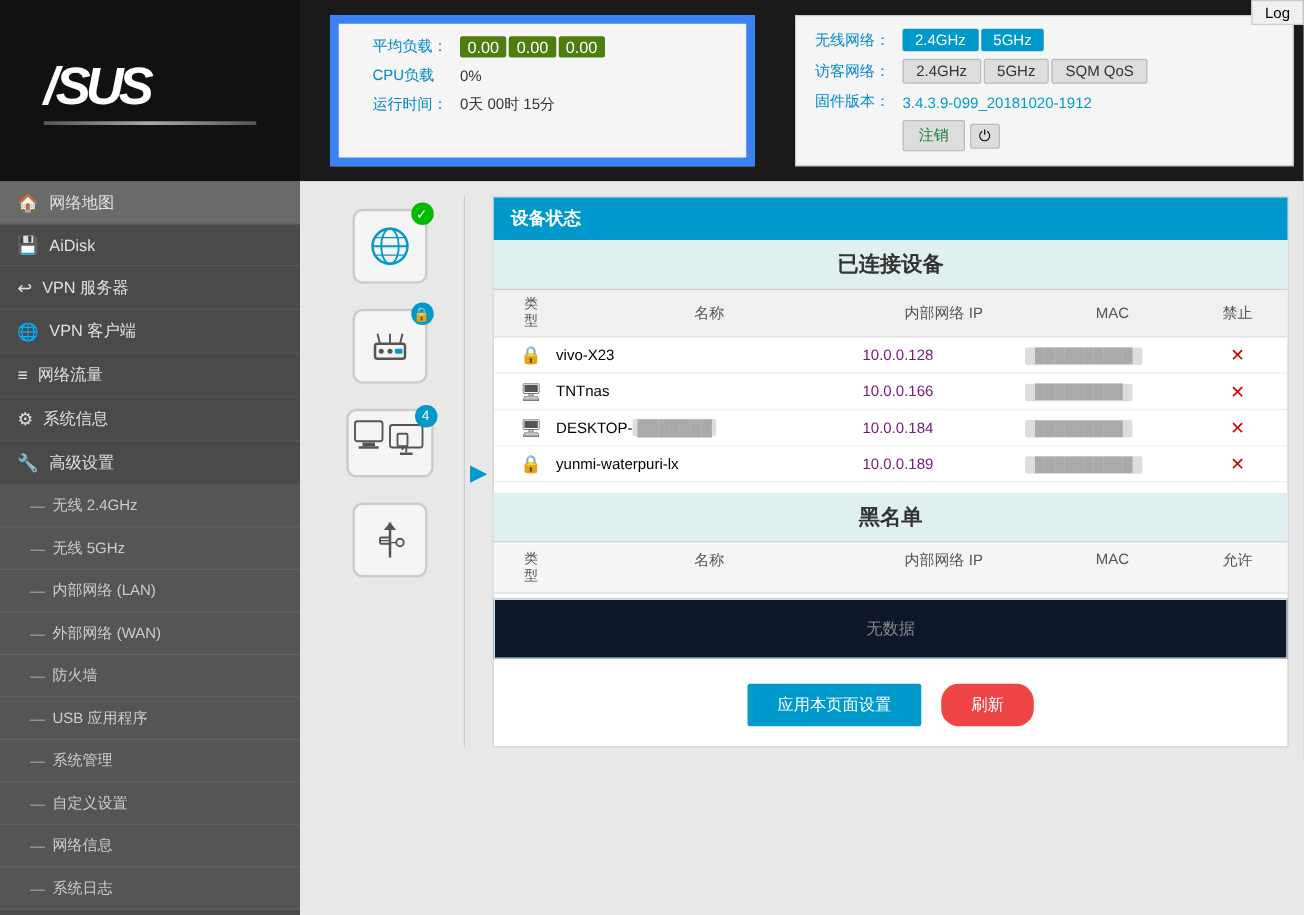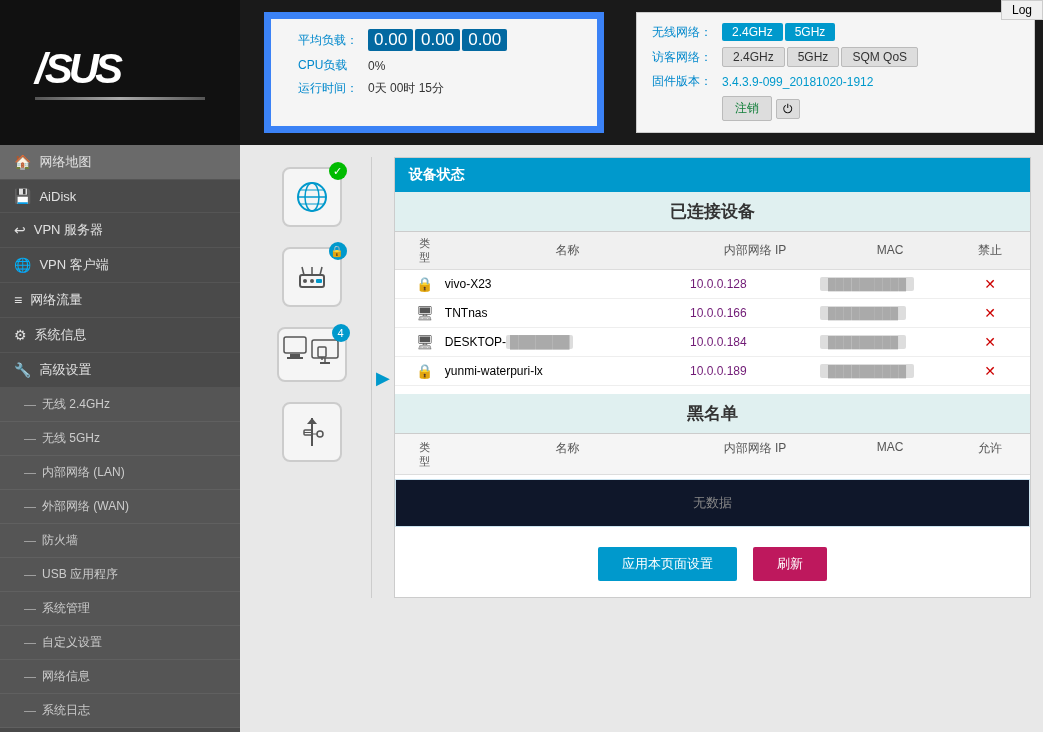--- a/index.html
+++ b/index.html
@@ -7,21 +7,21 @@
 
     
     .top-bar { background: #1a1a1a; display: flex; align-items: stretch; height: 145px; }
     .logo-area { background: #111; width: 240px; display: flex; align-items: center; justify-content: center; }
     .logo-text { color: #fff; font-size: 42px; font-weight: 900; font-style: italic; letter-spacing: -2px; font-family: Arial Black, sans-serif; }
     .logo-underline { width: 170px; height: 3px; background: linear-gradient(90deg, #555, #aaa, #555); margin-top: 4px; }
     .stats-panel { background: #f5f5f5; border: 7px solid #3b82f6; margin: 12px 24px; padding: 10px 27px; flex: 1; max-width: 340px; }
     .stats-row { display: flex; align-items: center; margin-bottom: 6px; }
     .stats-label { color: #0088cc; width: 70px; font-size: 12px; white-space: nowrap; }
     .stats-value { color: #333; font-size: 12px; }
-    .load-badge { background: #0369a1; color: #fff; padding: 1px 6px; font-size: 17px; margin-right: 2px; border-radius: 2px; }
+    .load-badge { background: #4d7c0f; color: #fff; padding: 1px 6px; font-size: 13px; margin-right: 2px; border-radius: 2px; }
     .wireless-panel { background: #f5f5f5; border: 1px solid #ccc; margin: 12px 8px; padding: 10px 15px; flex: 1; }
     .wireless-row { display: flex; align-items: center; margin-bottom: 6px; }
     .wireless-label { color: #0088cc; width: 70px; font-size: 12px; white-space: nowrap; }
     .btn-blue { background: #0099cc; color: #fff; border: none; padding: 2px 10px; font-size: 12px; border-radius: 2px; cursor: pointer; margin-right: 2px; }
     .btn-gray { background: #ddd; color: #333; border: 1px solid #bbb; padding: 2px 10px; font-size: 12px; border-radius: 2px; cursor: pointer; margin-right: 2px; }
     .btn-cancel { background: #ddd; color: #15803d; border: 1px solid #bbb; padding: 3px 12px; font-size: 12px; border-radius: 2px; cursor: pointer; }
     .firmware-value { color: #0099cc; font-size: 12px; }
     .power-btn { background: #ddd; border: 1px solid #bbb; padding: 2px 6px; cursor: pointer; font-size: 12px; margin-left: 4px; border-radius: 2px; }
     .log-btn { position: absolute; top: 0; right: 0; background: #f0f0f0; border: 1px solid #ccc; padding: 2px 10px; font-size: 12px; cursor: pointer; }
 
@@ -52,21 +52,21 @@
     .arrow-right { font-size: 18px; color: #0099cc; }
     .section-title { background: #e0f0f0; text-align: center; padding: 8px; font-size: 17px; color: #333; font-weight: bold; border-bottom: 1px solid #ccc; }
     .table-row-item { display: grid; grid-template-columns: 40px 1fr 130px 140px 60px; padding: 6px 10px; border-bottom: 1px solid #eee; align-items: center; font-size: 12px; }
     .ip-link { color: #701a75; cursor: pointer; }
     .mac-blur { color: #aaa; background: #ddd; padding: 1px 8px; border-radius: 2px; font-size: 11px; }
     .x-btn { color: #cc0000; cursor: pointer; font-size: 14px; }
     .blacklist-section { margin-top: 8px; }
     .no-data { background: #0f172a; text-align: center; padding: 14px; color: #888; font-size: 13px; border: 1px solid #cce4f0; margin: 4px 0; }
     .bottom-buttons { display: flex; justify-content: center; gap: 16px; padding: 16px; }
     .btn-apply { background: #0099cc; color: #fff; border: none; padding: 8px 24px; font-size: 13px; border-radius: 2px; cursor: pointer; }
-    .btn-refresh { background: #be185d; color: #fff; border: none; padding: 8px 24px; font-size: 13px; border-radius: 2px; cursor: pointer; }
+    .btn-refresh { background: #ef4444; color: #fff; border: none; padding: 8px 24px; font-size: 13px; border-radius: 14px; cursor: pointer; }
     .lock-icon { color: #888; font-size: 14px; }
     .monitor-icon { color: #555; font-size: 14px; }
     .col-type { display: flex; align-items: center; justify-content: center; }
     .blacklist-header { display: grid; grid-template-columns: 40px 1fr 130px 140px 60px; padding: 6px 10px; background: #f5f5f5; border-bottom: 1px solid #ddd; font-size: 12px; color: #555; }
     .section-header-row { display: grid; grid-template-columns: 40px 1fr 130px 140px 60px; padding: 4px 10px; background: #f0f0f0; border-bottom: 1px solid #ddd; font-size: 12px; color: #555; align-items: center; }
     position: relative;
   </style>
 </head>
 <body>
 

